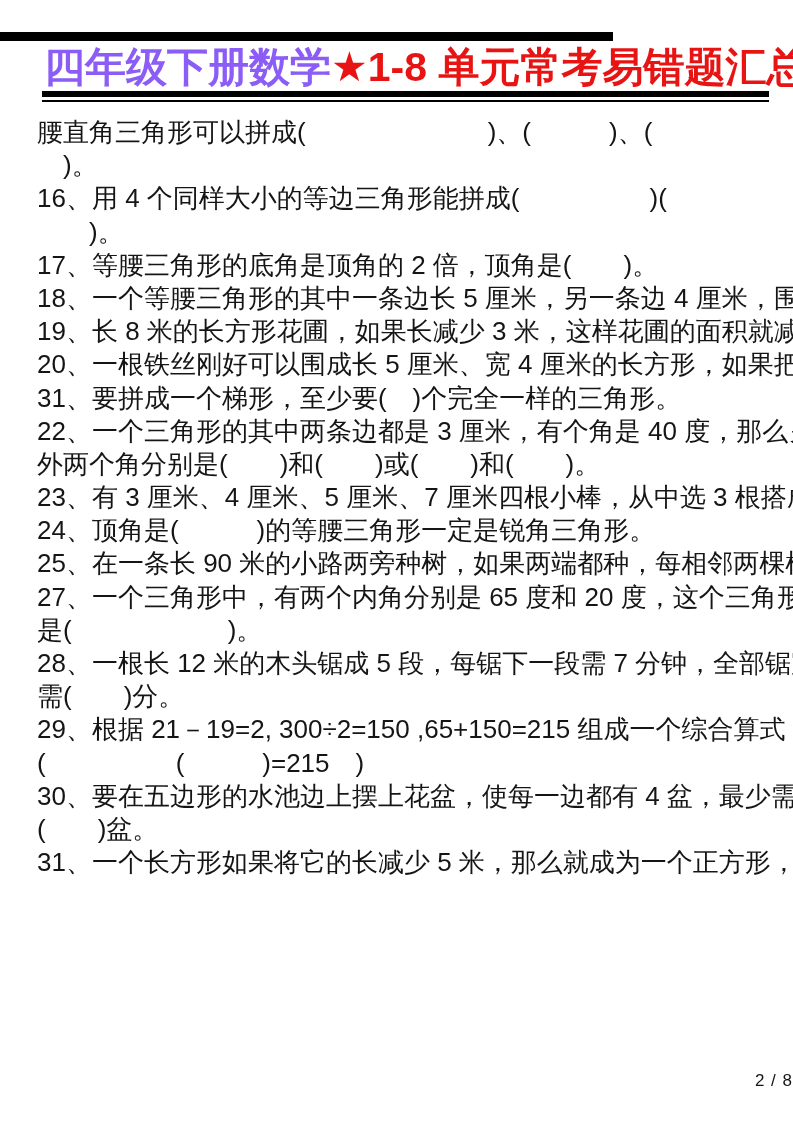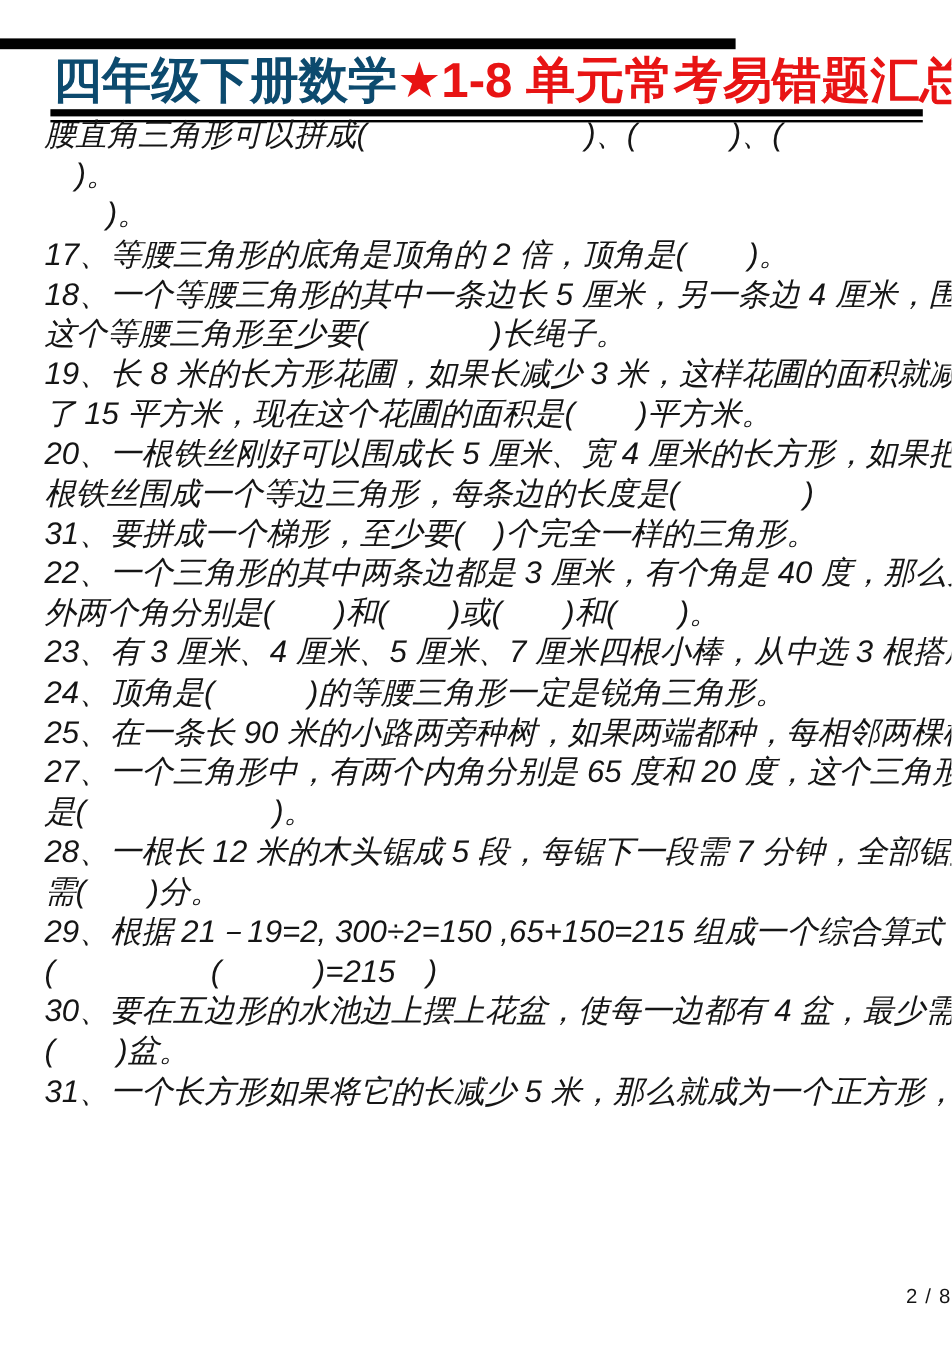--- a/index.html
+++ b/index.html
@@ -35,26 +35,25 @@
     background: #000000;
   }
   .rule-thin {
     position: absolute;
     left: 42px; top: 100px;
     width: 727px; height: 2px;
     background: #000000;
   }
   .body {
     position: absolute;
-    left: 37px; top: 96px;
+    left: 37px; top: 116px;
     width: 732px;
     font-size: 26px;
     line-height: 33.2px;
     color: #151515;
-    font-style: italic;
   }
   .line {
     white-space: pre;
     height: 33.2px;
     overflow: visible;
   }
   .footer {
     position: absolute;
     left: 0; top: 1071px;
     width: 100%;
@@ -62,34 +61,32 @@
     font-size: 17px;
     letter-spacing: 1px;
     color: #151515;
   }
 </style>
 </head>
 <body>
 
 <div class="page">
   <div class="top-bar"></div>
-  <h1 class="title"><span class="t-black" style="color: #0c4a6e; font-family: Liberation Serif, serif;">四年级下册数学</span><span class="t-red" style="color: rgb(232, 20, 20);">★1-8 单元常考易错题汇总</span></h1>
+  <h1 class="title"><span class="t-black" style="color: #8b5cf6; font-family: Liberation Serif, serif;">四年级下册数学</span><span class="t-red" style="color: rgb(232, 20, 20);">★1-8 单元常考易错题汇总</span></h1>
   <div class="rule-thick"></div>
   <div class="rule-thin"></div>
   <div class="body" id="lines">
       <div class="line">腰直角三角形可以拼成(　　　　　　　)、(　　　)、(</div>
       <div class="line">　)。</div>
+      <div class="line">16、用 4 个同样大小的等边三角形能拼成(　　　　　)(</div>
       <div class="line">　　)。</div>
       <div class="line">17、等腰三角形的底角是顶角的 2 倍，顶角是(　　)。</div>
       <div class="line">18、一个等腰三角形的其中一条边长 5 厘米，另一条边 4 厘米，围成</div>
-      <div class="line">这个等腰三角形至少要(　　　　)长绳子。</div>
       <div class="line">19、长 8 米的长方形花圃，如果长减少 3 米，这样花圃的面积就减少</div>
-      <div class="line">了 15 平方米，现在这个花圃的面积是(　　)平方米。</div>
       <div class="line">20、一根铁丝刚好可以围成长 5 厘米、宽 4 厘米的长方形，如果把这</div>
-      <div class="line">根铁丝围成一个等边三角形，每条边的长度是(　　　　)</div>
       <div class="line">31、要拼成一个梯形，至少要(　)个完全一样的三角形。</div>
       <div class="line">22、一个三角形的其中两条边都是 3 厘米，有个角是 40 度，那么另</div>
       <div class="line">外两个角分别是(　　)和(　　)或(　　)和(　　)。</div>
       <div class="line">23、有 3 厘米、4 厘米、5 厘米、7 厘米四根小棒，从中选 3 根搭成</div>
       <div class="line">24、顶角是(　　　)的等腰三角形一定是锐角三角形。</div>
       <div class="line">25、在一条长 90 米的小路两旁种树，如果两端都种，每相邻两棵树</div>
       <div class="line">27、一个三角形中，有两个内角分别是 65 度和 20 度，这个三角形</div>
       <div class="line">是(　　　　　　)。</div>
       <div class="line">28、一根长 12 米的木头锯成 5 段，每锯下一段需 7 分钟，全部锯完</div>
       <div class="line">需(　　)分。</div>

